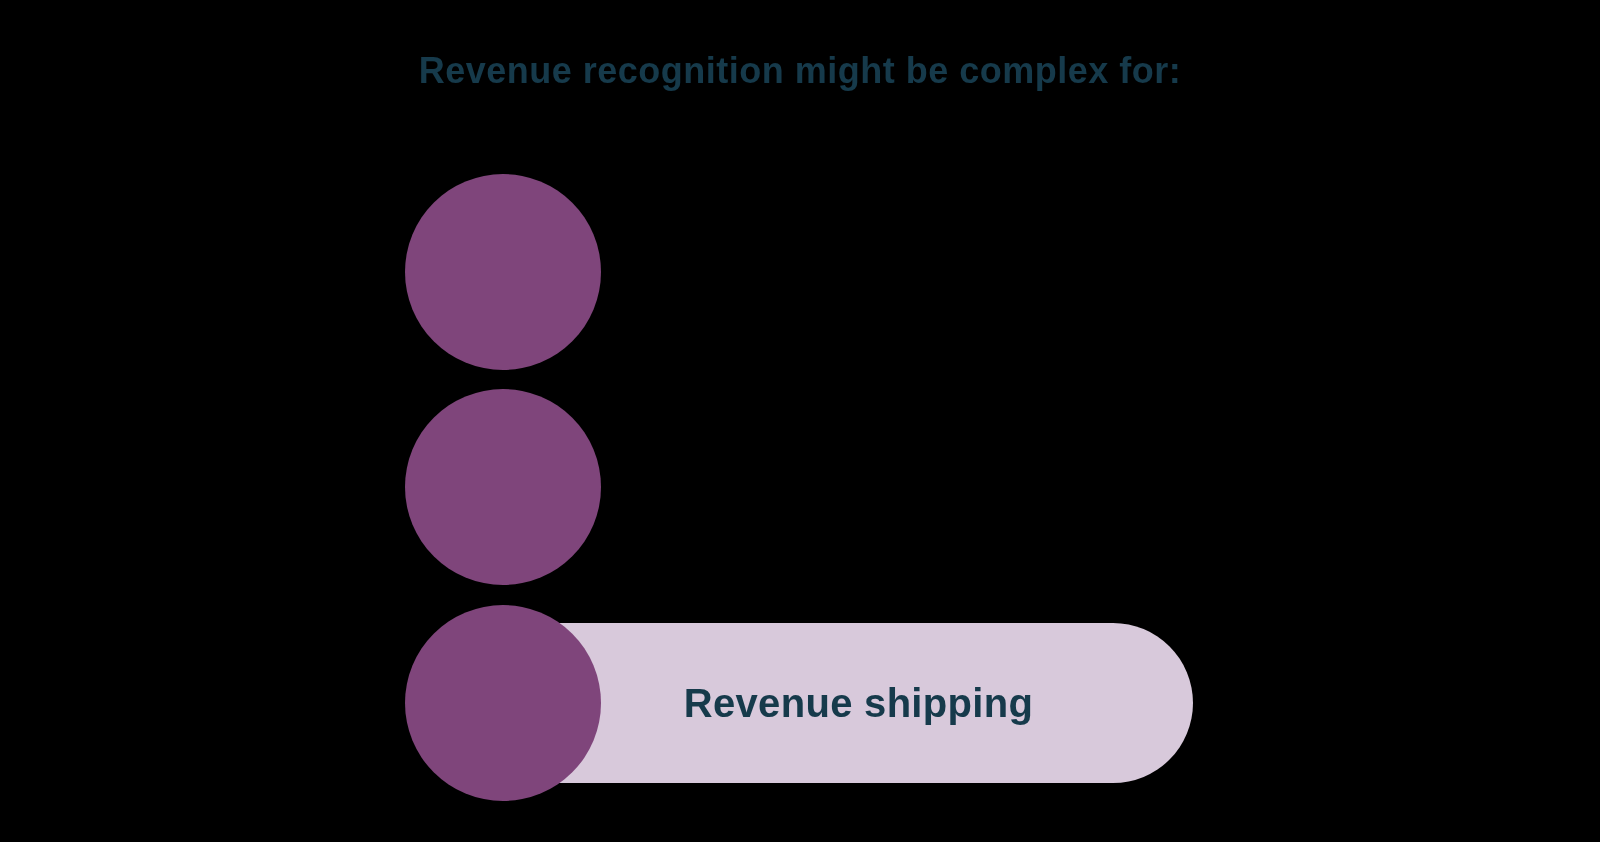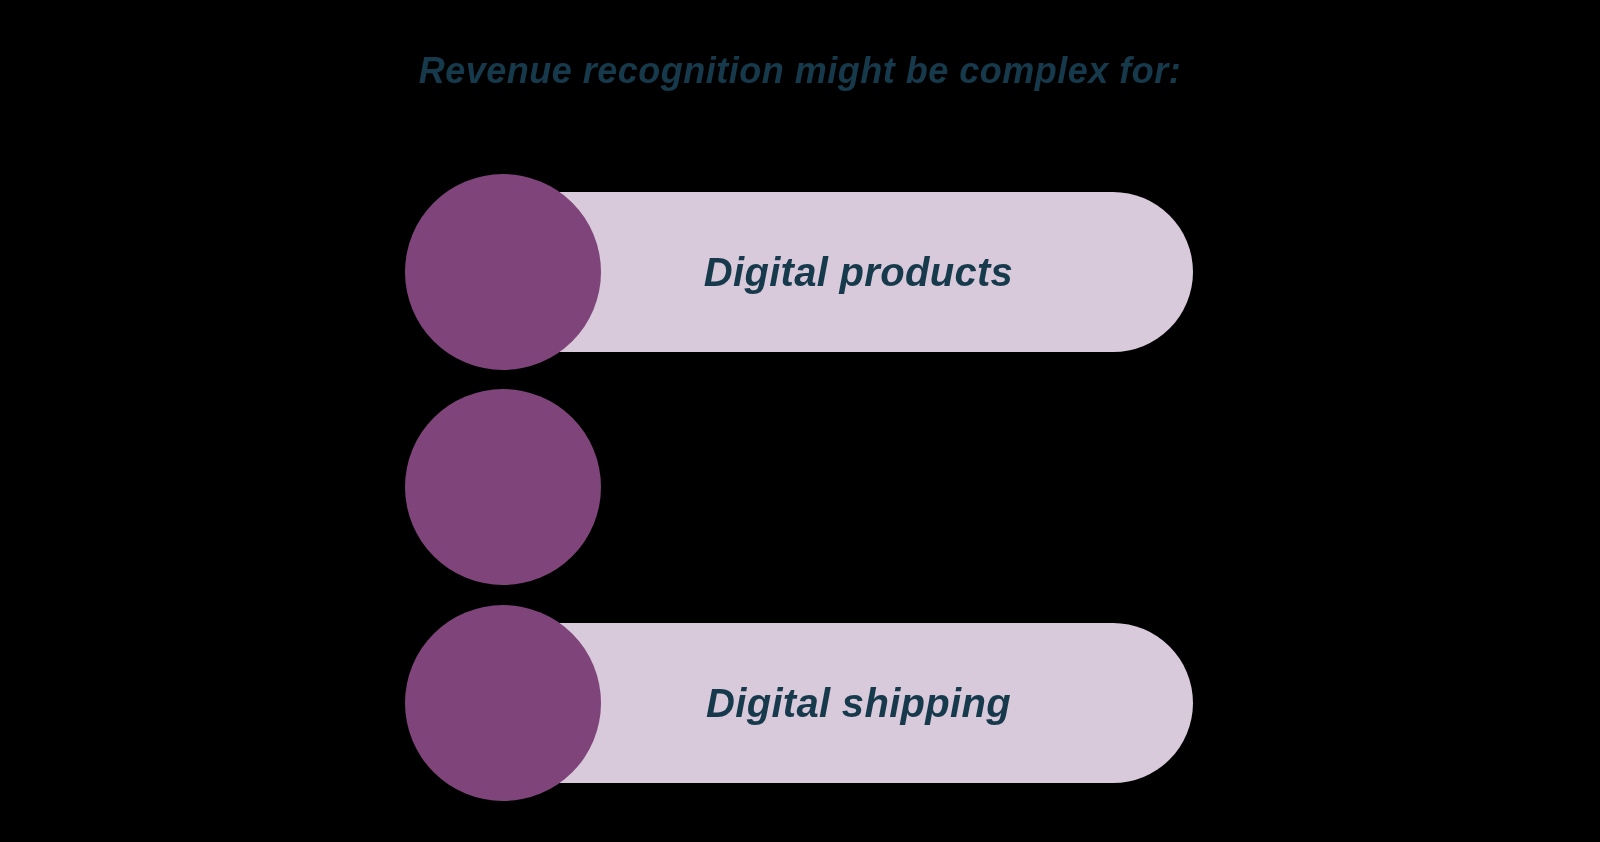--- a/index.html
+++ b/index.html
@@ -7,21 +7,20 @@
     width: 1600px;
     height: 842px;
     background: var(--background, #000000);
     position: relative;
     overflow: hidden;
     font-family: "Liberation Sans", sans-serif;
   }
   .canvas {
     position: absolute;
     inset: 0;
-    font-style: italic;
   }
   .title {
     position: absolute;
     left: 0;
     top: 50px;
     width: 100%;
     text-align: center;
     font-size: 36px;
     font-weight: 700;
     letter-spacing: 0.5px;
@@ -67,30 +66,27 @@
   }
 </style>
 </head>
 <body>
 
 <div class="canvas">
 
   <div class="title">Revenue recognition might be complex for:</div>
 
   <div class="row row-1">
-    <div class="pill">
-      <span class="label">Digital products</span>
-    </div>
     <div class="bullet"></div>
   </div>
 
   <div class="row row-2">
     <div class="bullet"></div>
   </div>
 
   <div class="row row-3">
     <div class="pill">
-      <span class="label">Digital shipping</span>
+      <span class="label">Revenue shipping</span>
     </div>
     <div class="bullet"></div>
   </div>
 
 </div>
 
 </body></html>

